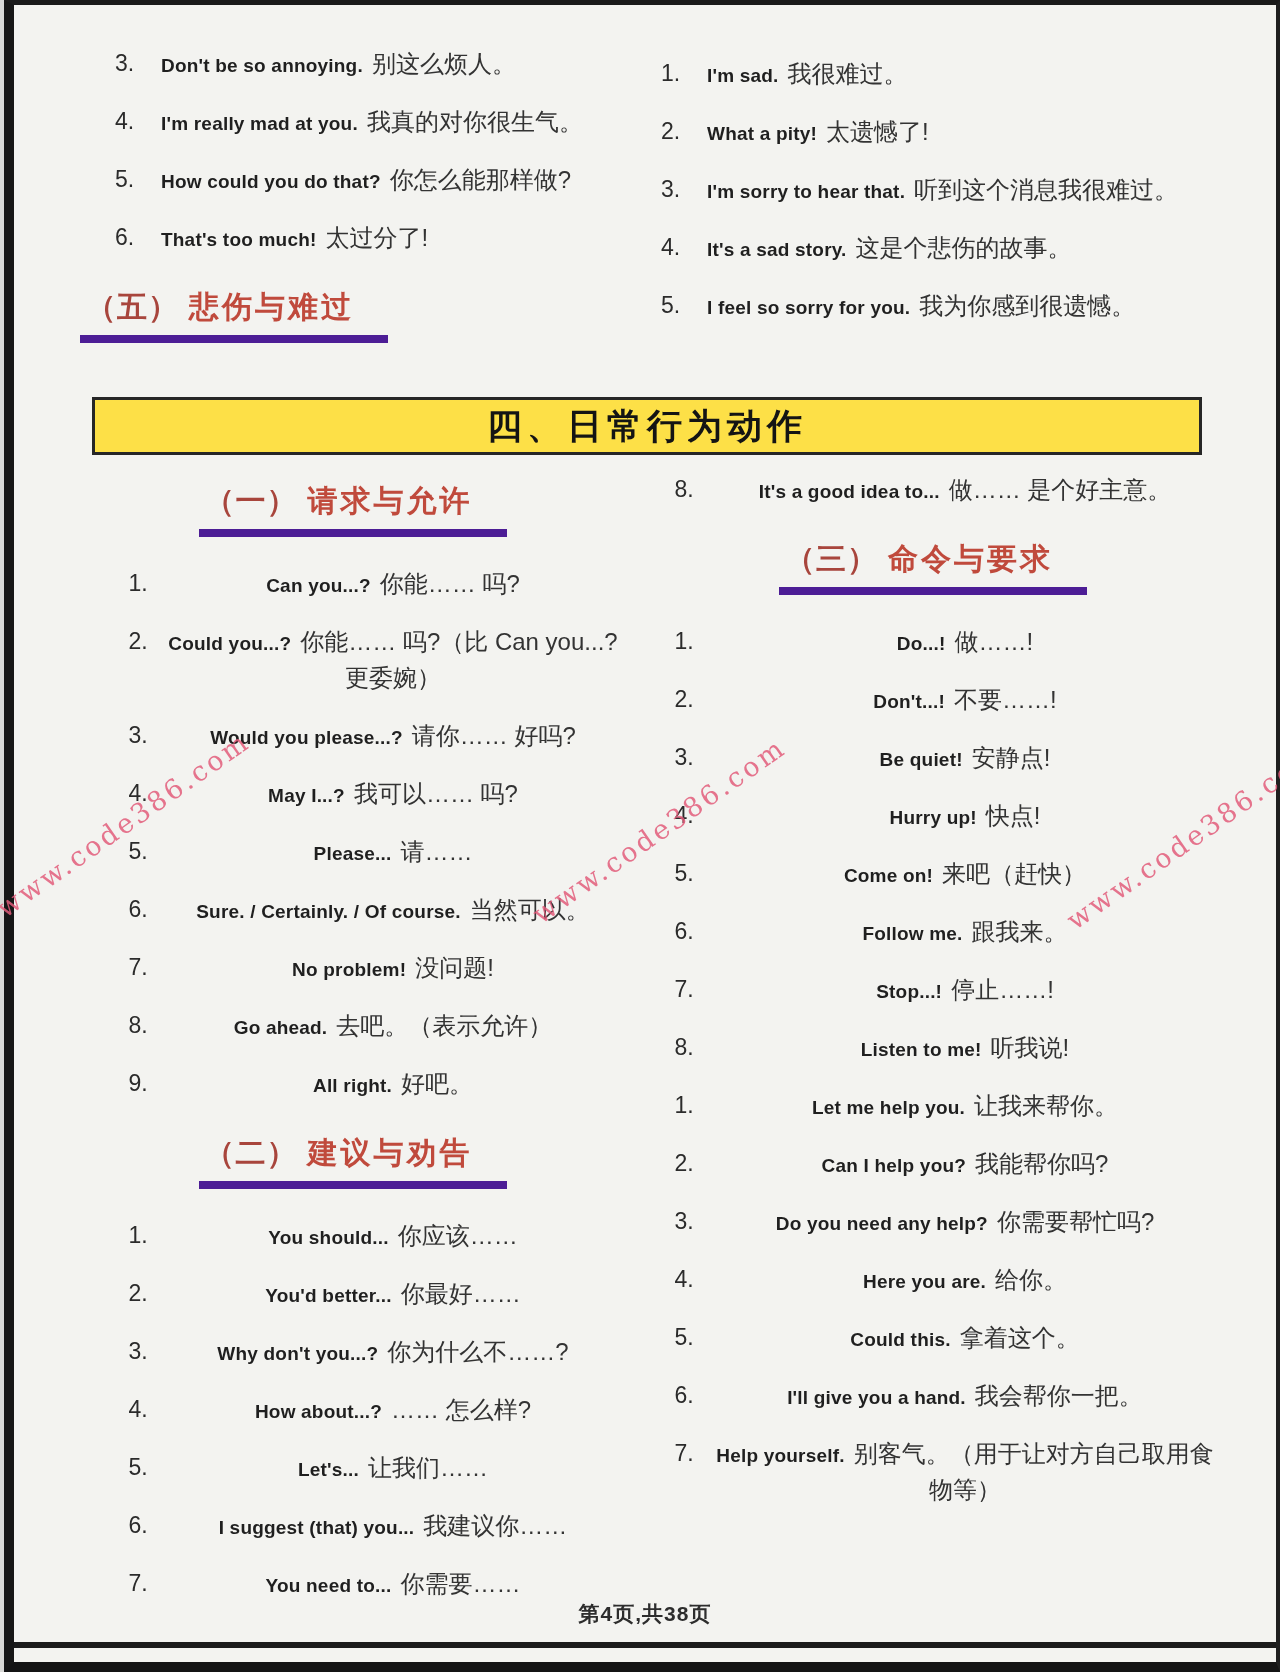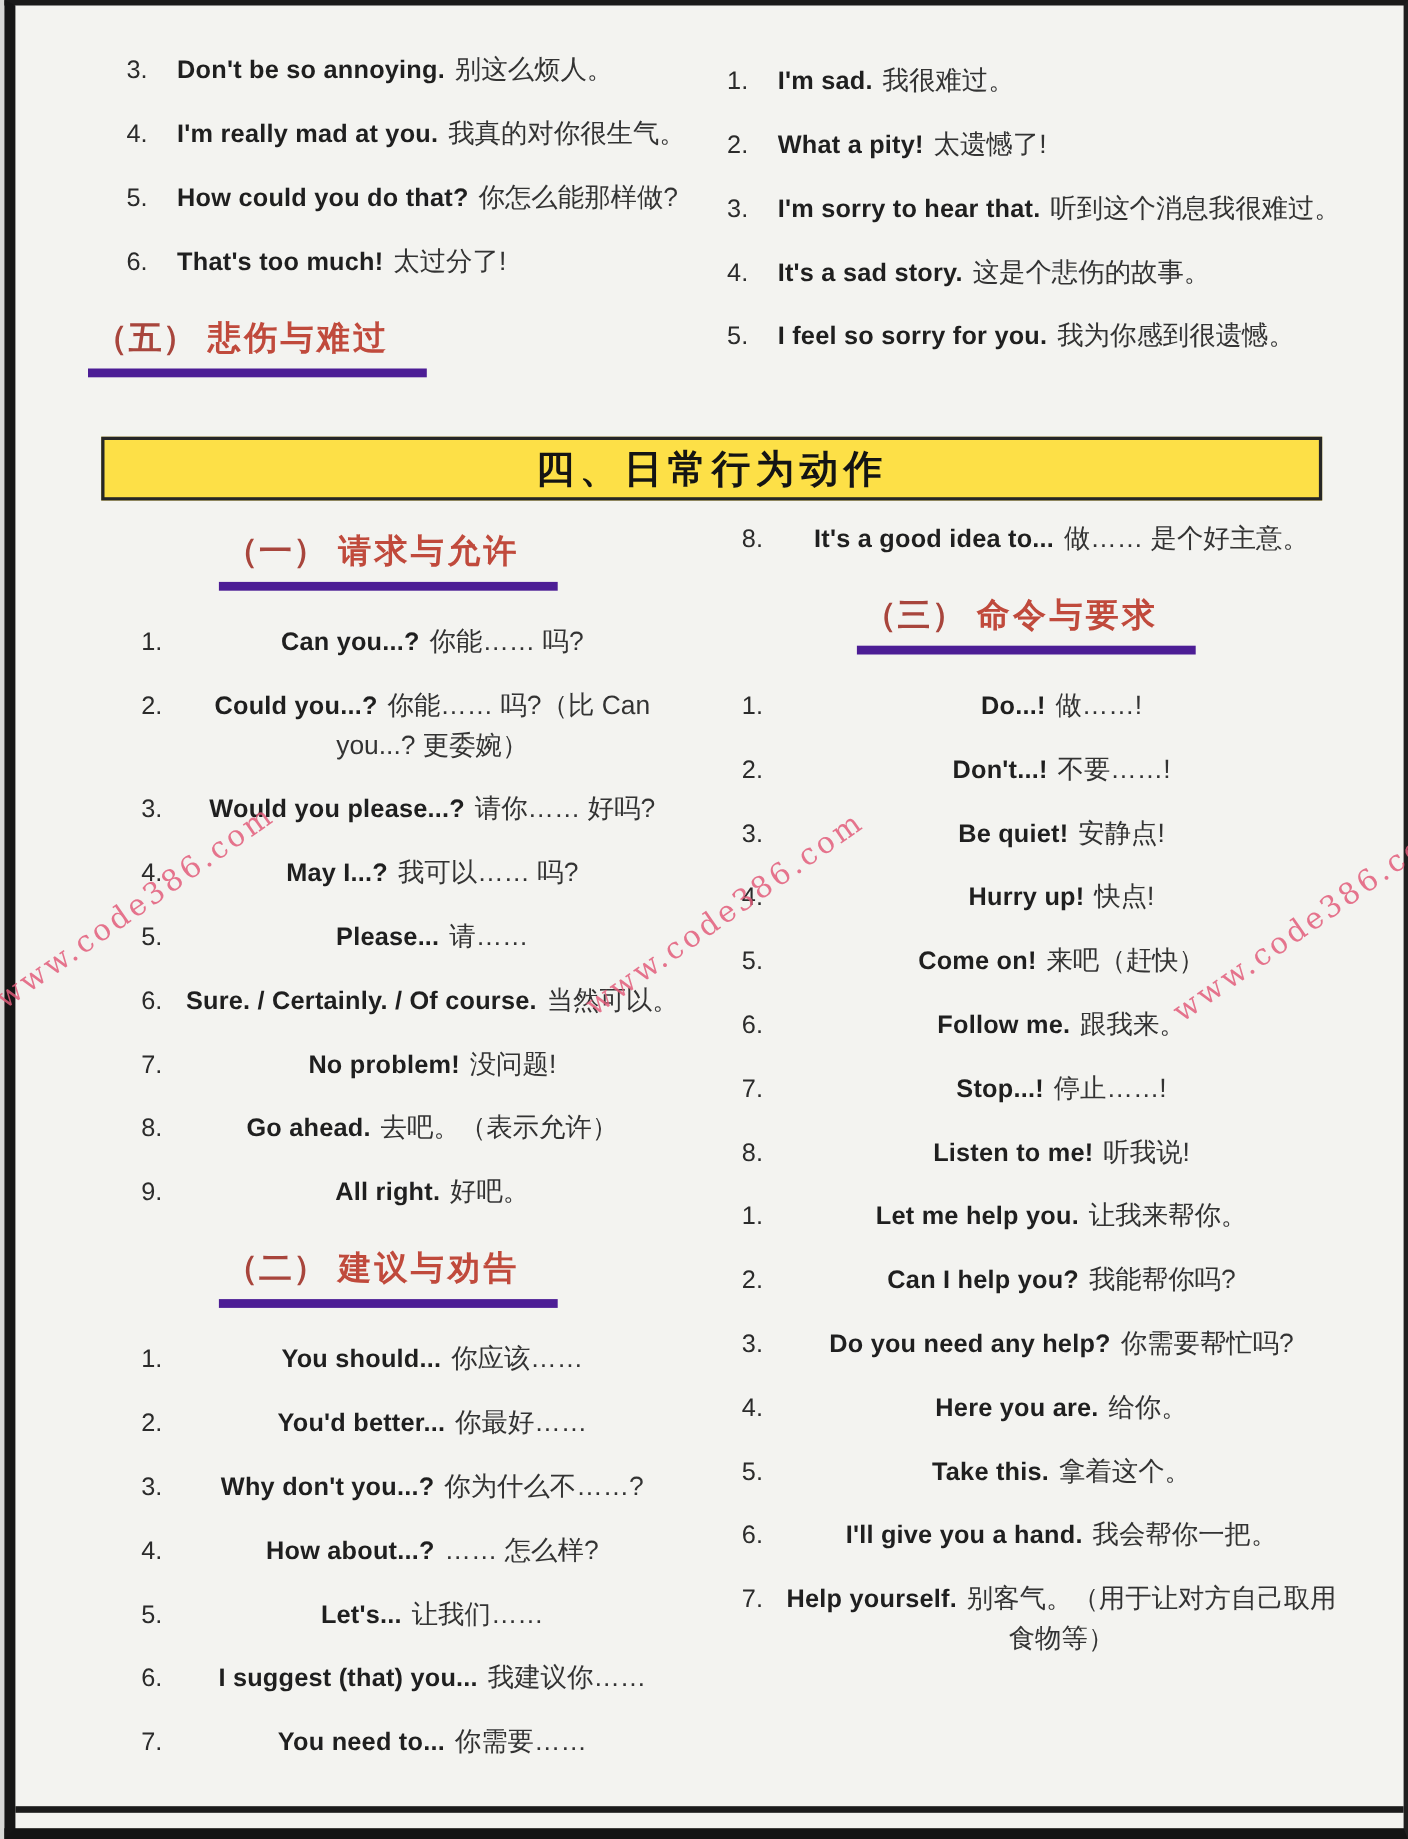--- a/index.html
+++ b/index.html
@@ -38,21 +38,21 @@
     display:flex;
     margin-bottom:22px;
     color:#242424;
   }
   .num{
     flex:none;width:46px;
     font-size:23px;line-height:33px;
     color:#2b2b2b;
   }
   .txt{flex:1;line-height:33px;}
-  .en{font-size:23px;font-weight:600;color:#1f1f1f;letter-spacing:0.2px;}
+  .en{font-size:19px;font-weight:600;color:#1f1f1f;letter-spacing:0.2px;}
   .zh{font-size:24px;color:#333;margin-left:9px;}
   .sec-heading{
     display:inline-block;
     border-bottom:8px solid #4c1d95;
     padding:0 34px 7px 6px;
     margin:8px 0 30px 0;
     font-weight:bold;
     white-space:nowrap;
   }
   .sec-label{font-size:30px;color:#a8453c;letter-spacing:1px;}
@@ -318,34 +318,35 @@
             <span class="txt"><span class="en">Do you need any help?</span><span class="zh">你需要帮忙吗?</span></span>
           </div>
 
           <div class="item">
             <span class="num">4.</span>
             <span class="txt"><span class="en">Here you are.</span><span class="zh">给你。</span></span>
           </div>
 
           <div class="item">
             <span class="num">5.</span>
-            <span class="txt"><span class="en">Take this.</span><span class="zh">拿着这个。</span></span>
+            <span class="txt"><span class="en">Could this.</span><span class="zh">拿着这个。</span></span>
           </div>
 
           <div class="item">
             <span class="num">6.</span>
             <span class="txt"><span class="en">I'll give you a hand.</span><span class="zh">我会帮你一把。</span></span>
           </div>
 
           <div class="item">
             <span class="num">7.</span>
             <span class="txt"><span class="en">Help yourself.</span><span class="zh">别客气。（用于让对方自己取用食物等）</span></span>
           </div>
         </div>
     </div>
   </div>
 
   <div class="watermark wm-1">www.code386.com</div>
   <div class="watermark wm-2">www.code386.com</div>
   <div class="watermark wm-3">www.code386.com</div>
 
+  <div class="footer">第4页,共38页</div>
   <div class="inner-bottom-line"></div>
 </div>
 
 </body></html>

